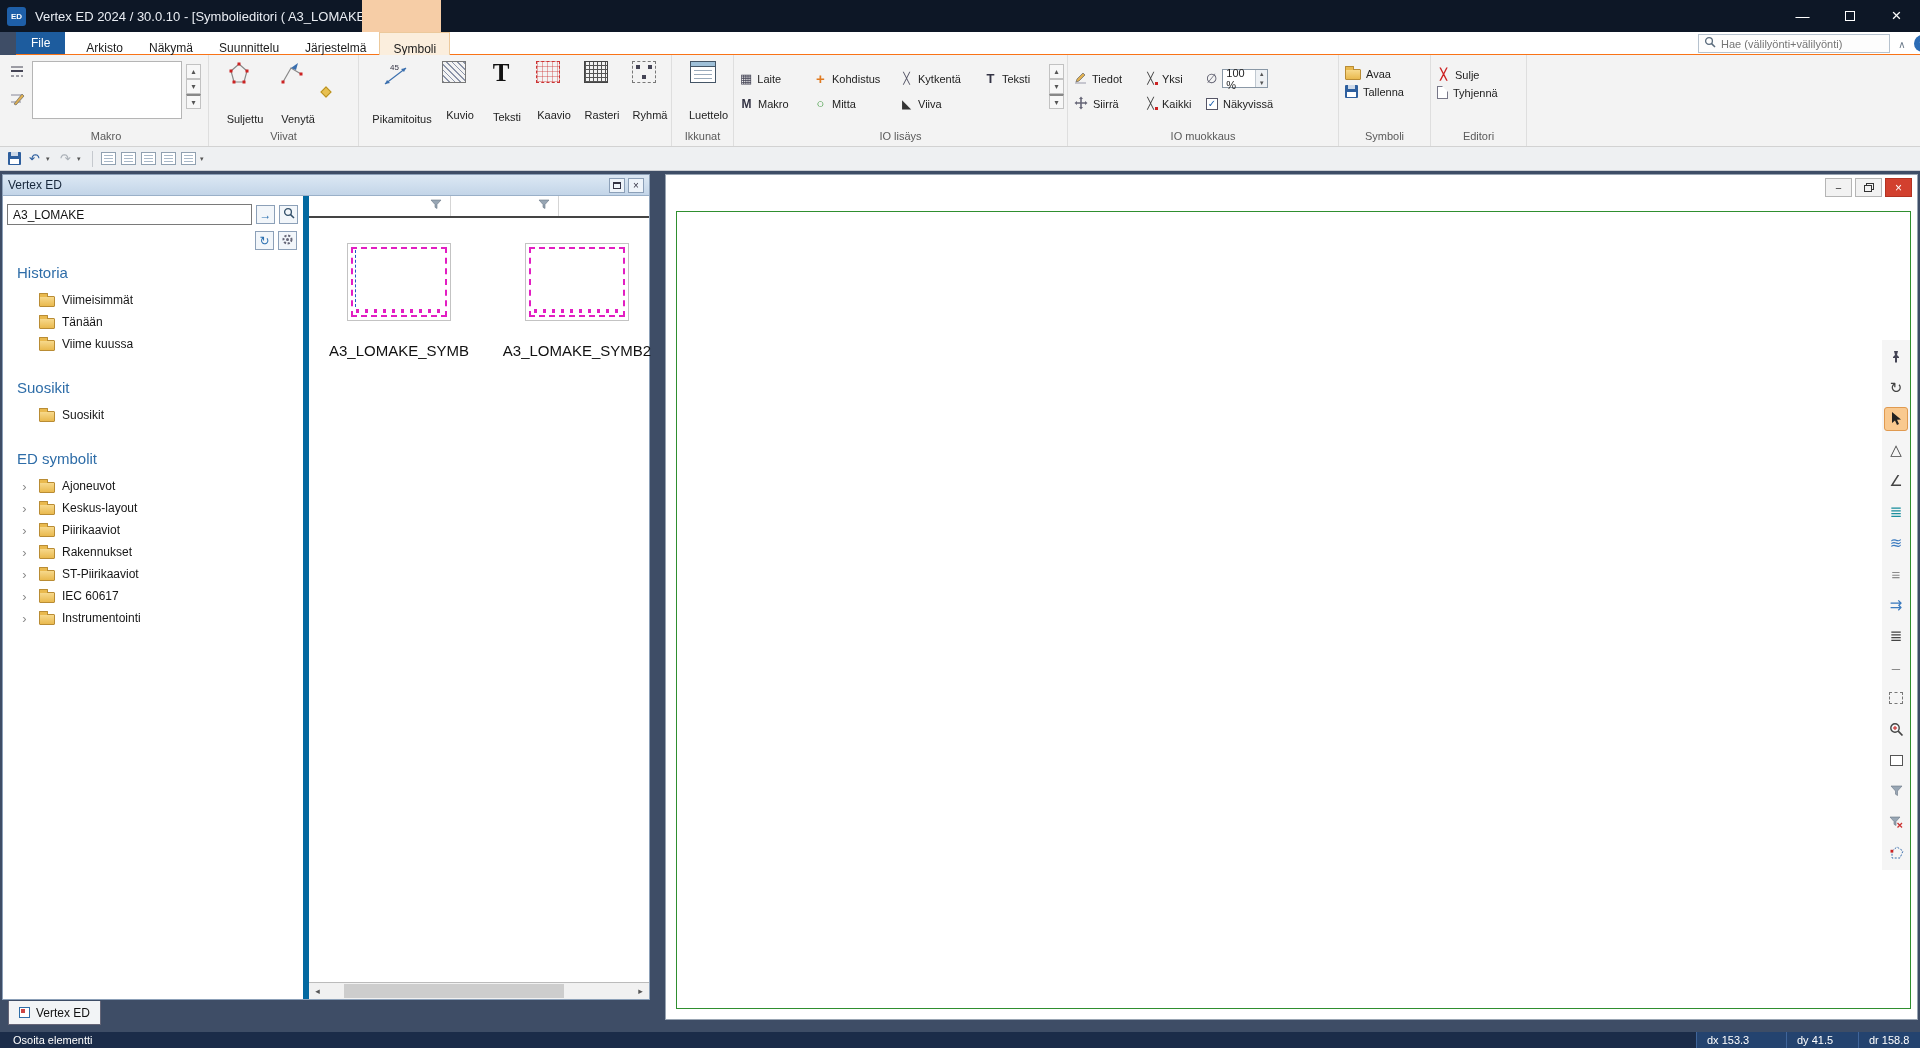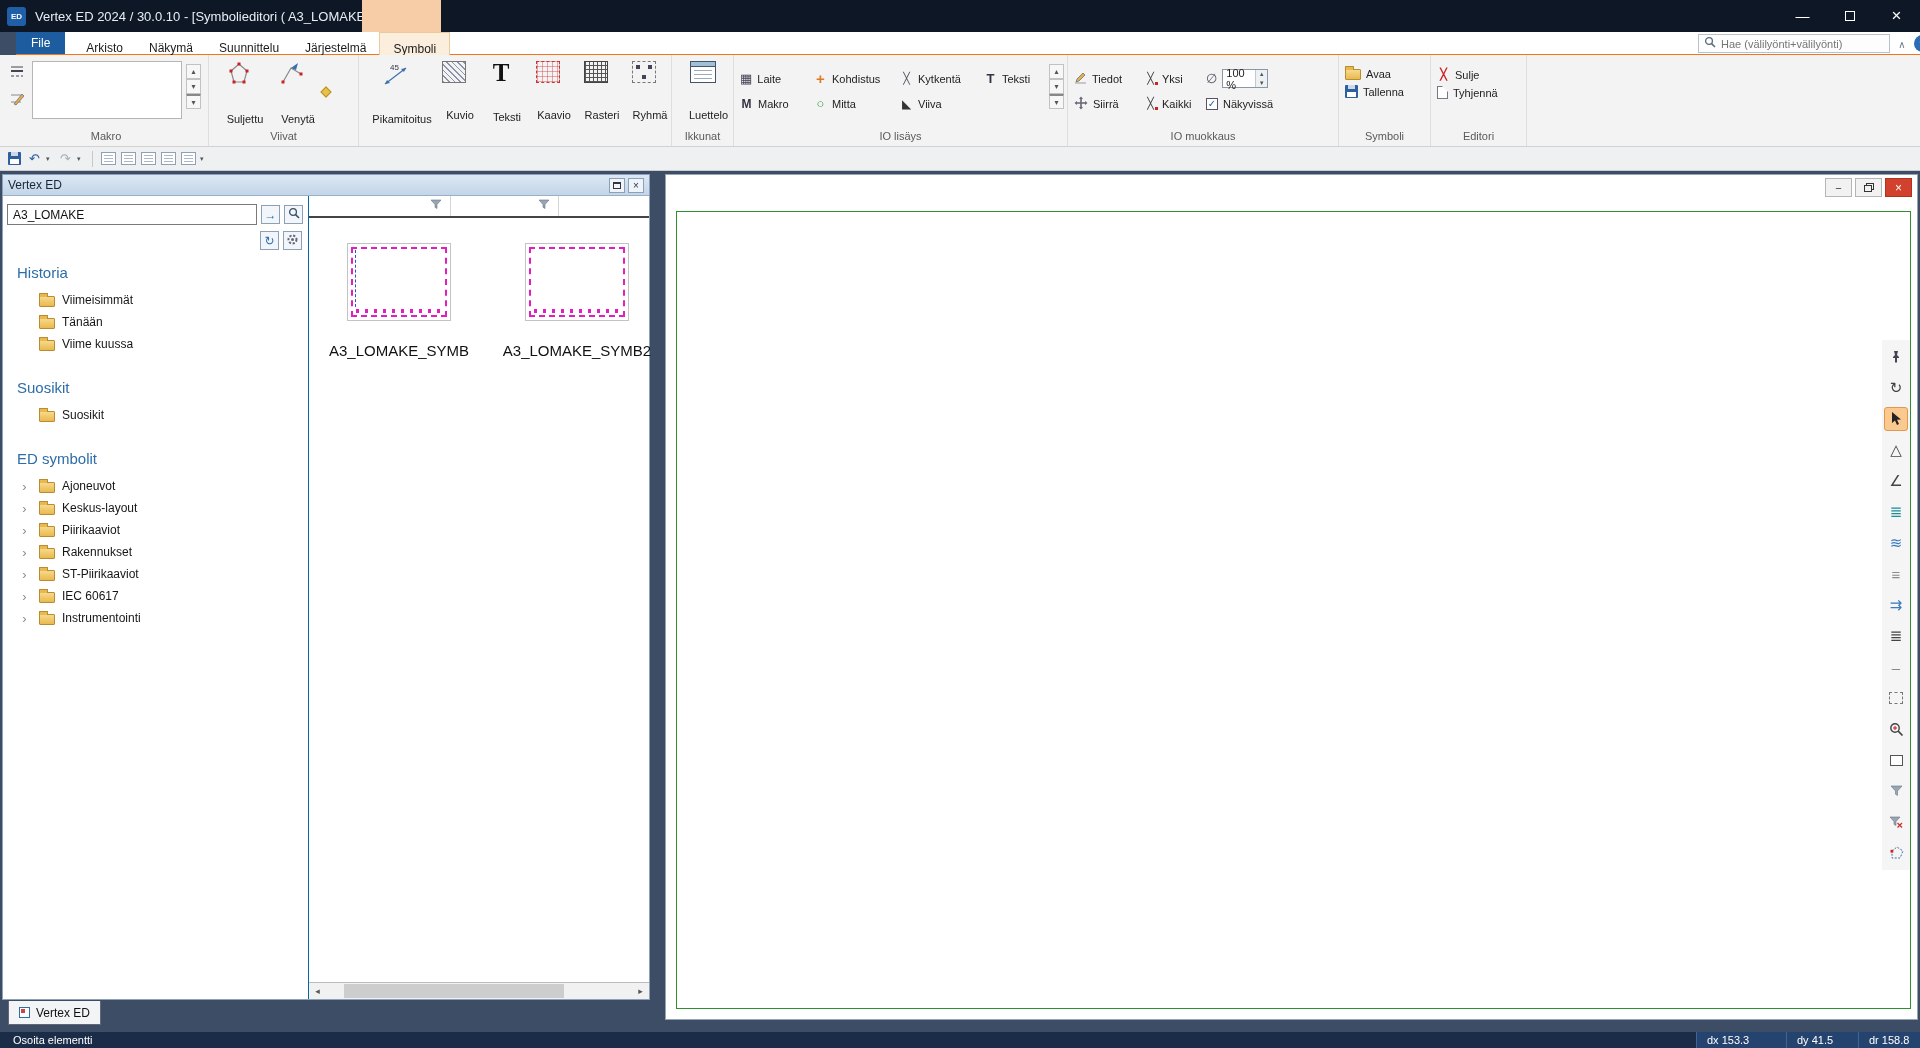--- a/index.html
+++ b/index.html
@@ -110,21 +110,21 @@
   
   .dock { position:absolute; left:2px; top:174px; width:648px; height:826px; background:#fff;
     border:1px solid #8ca0b8; display:flex; flex-direction:column; }
   .dock-title { height:21px; background:linear-gradient(#dce8f4,#c3d5e8); border-bottom:1px solid #9ab0c8;
     display:flex; align-items:center; padding:0 5px; font-size:12px; color:#16263a; flex:none; }
   .dock-title-btns { margin-left:auto; display:flex; gap:3px; }
   .dt-btn { width:16px; height:15px; border:1px solid #8ca0b8; background:#eef4fa; display:flex;
     align-items:center; justify-content:center; font-size:10px; color:#334; }
   .float-glyph { width:8px; height:7px; border:1px solid #334; border-top-width:2px; display:block; }
   .dock-body { flex:1; display:flex; min-height:0; }
-  .dock-left { width:306px; border-right:1px solid #0369a1; display:flex; flex-direction:column; background:#fff; }
+  .dock-left { width:306px; border-right:6px solid #0369a1; display:flex; flex-direction:column; background:#fff; }
   .search-row { display:flex; align-items:center; gap:4px; padding:8px 5px 0 4px; }
   .search-row input { width:253px; height:21px; border:1px solid #7a7a7a; font-size:12px; padding:0 5px;
     font-family:"Liberation Sans",sans-serif; color:#111; }
   .sq-btn { width:19px; height:19px; border:1px solid #8ca0b8; background:#f2f6fa; display:flex;
     align-items:center; justify-content:center; font-size:12px; color:#2a6fb0; flex:none; }
   .tool-row { display:flex; justify-content:flex-end; gap:4px; padding:6px 6px 0 0; }
   .tree { flex:1; padding:14px 0 0 12px; overflow:hidden; }
   .tree-header { color:#2e6da8; font-size:15px; margin:0 0 8px 2px; }
   .tree-header.gap { margin-top:24px; }
   .tree-item { display:flex; align-items:center; height:22px; font-size:12px; color:#161616;

